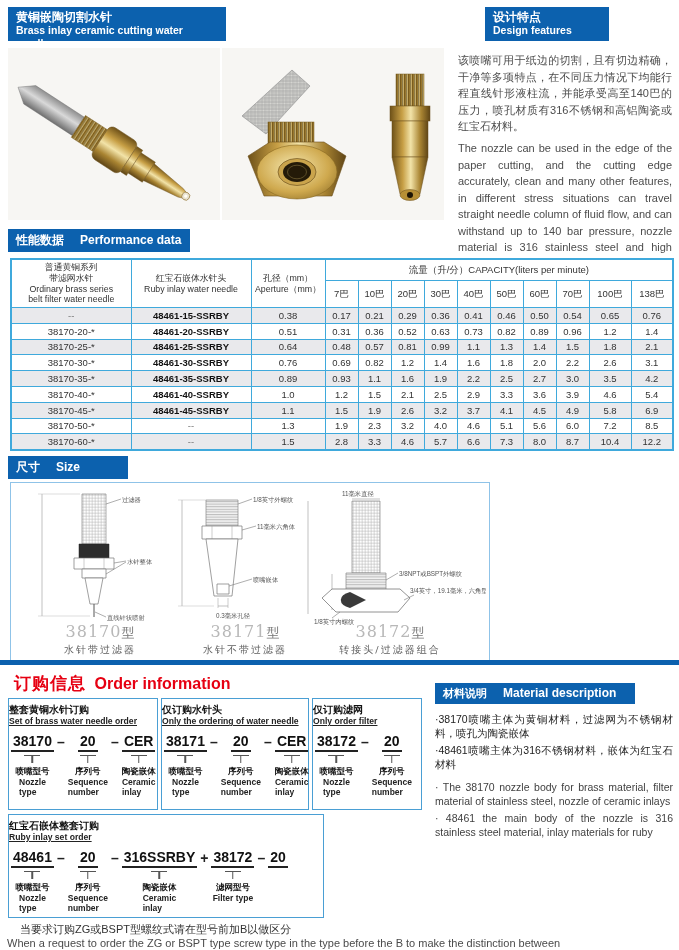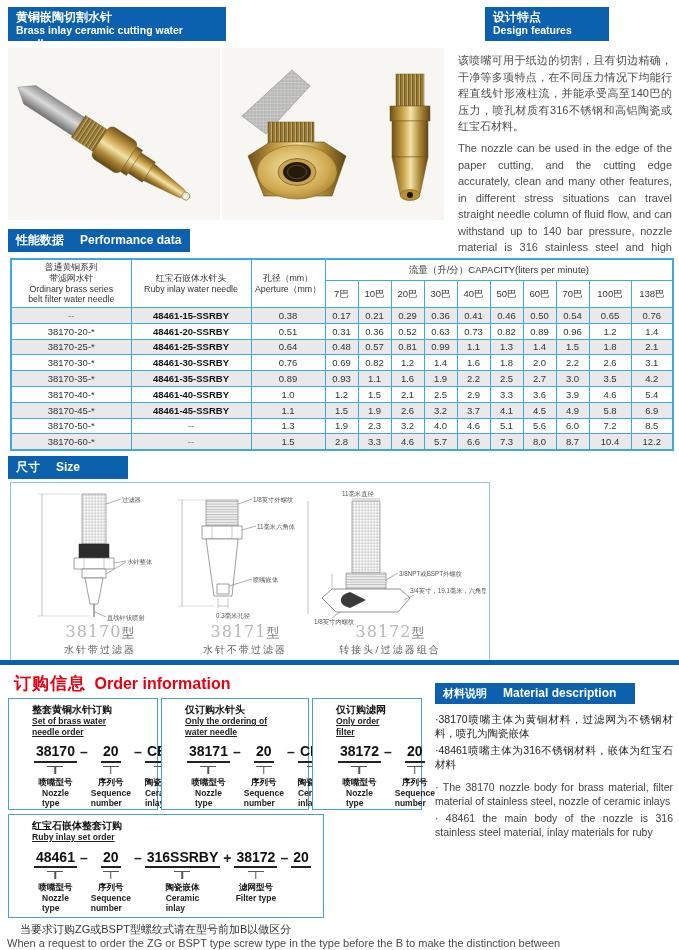--- a/index.html
+++ b/index.html
@@ -32,21 +32,21 @@
   .cap-num{font-size:16px;color:#b8b8b8;letter-spacing:1px;}
   .cap-suffix{font-size:13px;color:#777;}
   .cap-desc{font-size:10px;color:#5f5f5f;letter-spacing:2px;margin-top:1px;}
   .diagram{position:absolute;}
   .diagram text{font-size:6.3px;fill:#555;font-family:"Liberation Sans","DejaVu Sans",sans-serif;}
   .diagram line,.diagram path,.diagram rect,.diagram polygon{vector-effect:non-scaling-stroke;}
   
   .order-title{position:absolute;color:#e60012;font-weight:bold;}
   .order-title .cn{font-size:17px;letter-spacing:1px;}
   .order-title .en{font-size:16px;margin-left:4px;}
-  .obox{position:absolute;border:1px solid #4a9fd4;box-sizing:border-box;padding:5px 23px;background:#fff;}
+  .obox{position:absolute;border:1px solid #4a9fd4;box-sizing:border-box;padding:5px 0;background:#fff;}
   .ob-cn{font-size:10px;font-weight:bold;color:#111;line-height:1.2;}
   .ob-en{font-size:8.6px;font-weight:bold;color:#222;line-height:1.25;text-decoration:underline;}
   .code-row{display:flex;align-items:flex-start;margin-top:6px;}
   .code-col{display:flex;flex-direction:column;align-items:center;margin:0 2px;}
   .code-token{font-size:14px;font-weight:bold;color:#111;border-bottom:2px solid #222;padding:0 2px;line-height:1.25;white-space:nowrap;}
   .code-sep{font-size:14px;font-weight:bold;line-height:1.25;padding-top:1px;margin:0 1px;}
   .tick{width:16px;height:7px;border-top:1.5px solid #555;position:relative;margin-top:3px;}
   .tick::after{content:"";position:absolute;left:50%;top:0;width:1.5px;height:7px;background:#555;transform:translateX(-50%);}
   .lab-cn{font-size:8.5px;font-weight:bold;color:#111;margin-top:3px;white-space:nowrap;}
   .lab-en{font-size:8.5px;font-weight:bold;color:#222;white-space:pre-line;text-align:left;line-height:1.15;}

